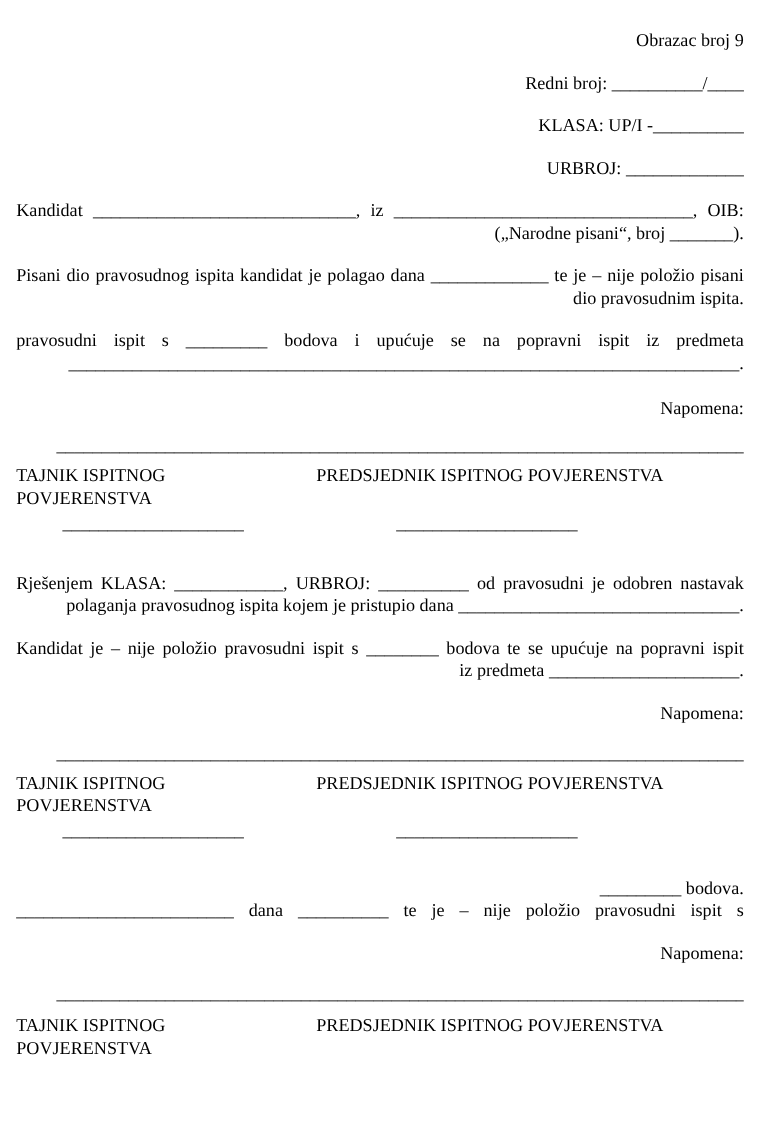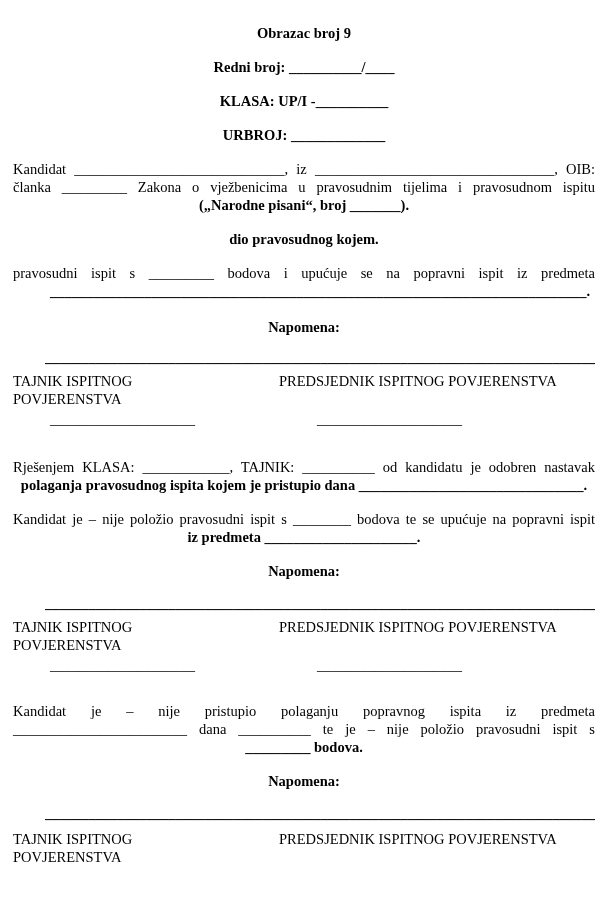--- a/index.html
+++ b/index.html
@@ -6,75 +6,75 @@
   html, body { background:#ffffff; }
   body {
     width:608px; height:903px;
     padding:24px 13px 17px 13px;
     overflow:hidden;
     font-family:"Liberation Serif", serif;
     font-size:14.5px; line-height:18px; color:#000;
   }
   .line { min-height:18px; }
   .jl { text-align:justify; text-align-last:justify; }
-  .ll { text-align:center;font-weight:bold; }
+  .ll { text-align:right; }
   .mb16 { margin-bottom:16px; }
   .mb18 { margin-bottom:18px; }
   .mb14 { margin-bottom:14px; }
   .mb12 { margin-bottom:12px; }
   .mb8  { margin-bottom:8px; }
   .mb6  { margin-bottom:6px; }
-  .mb2  { margin-bottom:2px; }
+  .mb2  { margin-bottom:2px;gap:10px; }
   .mb30 { margin-bottom:30px; }
   .mb28 { margin-bottom:28px; }
   .rule { white-space:nowrap; overflow:hidden;margin-left:32px; }
   .sig-heads { display:flex; }
   .sig-head-left { flex:0 0 230px; }
-  .sig-head-right { flex:1 1 auto;margin-left:36px; }
+  .sig-head-right { flex:1 1 auto; }
   .sig-lines { display:flex; }
   .sig-line-left { margin-left:37px; }
   .sig-line-right { margin-left:122px; }
 </style>
 </head>
 <body>
 
 <div class="line ll mb16">Obrazac broj 9</div>
 <div class="line ll mb16">Redni broj: __________/____</div>
 <div class="line ll mb16">KLASA: UP/I -__________</div>
 <div class="line ll mb16">URBROJ: _____________</div>
 
 <div class="mb16">
   <div class="line jl">Kandidat _____________________________, iz _________________________________, OIB:</div>
-  <div class="line jl">članka _________ Zakona o vježbenicima u pravosudnim tijelima i pravosudnom ispitu</div>
   <div class="line ll">(„Narodne pisani“, broj _______).</div>
 </div>
 
 <div class="mb16">
-  <div class="line ll">dio pravosudnog kojem.</div>
+  <div class="line jl">Pisani dio pravosudnog ispita kandidat je polagao dana _____________ te je – nije položio pisani</div>
+  <div class="line ll">dio pravosudnim ispita.</div>
 </div>
 
 <div class="mb18">
   <div class="line jl">pravosudni ispit s _________ bodova i upućuje se na popravni ispit iz predmeta</div>
   <div class="line ll rule">__________________________________________________________________________.</div>
 </div>
 
 <div class="line ll mb12">Napomena:</div>
 <div class="line ll rule mb6">____________________________________________________________________________</div>
 
 <div class="sig-heads mb2">
   <div class="line sig-head-left">TAJNIK ISPITNOG POVJERENSTVA</div>
   <div class="line sig-head-right">PREDSJEDNIK ISPITNOG POVJERENSTVA</div>
 </div>
 <div class="sig-lines mb30">
   <span class="line sig-line-left">____________________</span>
   <span class="line sig-line-right">____________________</span>
 </div>
 
 <div class="mb16">
-  <div class="line jl">Rješenjem KLASA: ____________, TAJNIK: __________ od kandidatu je odobren nastavak</div>
+  <div class="line jl">Rješenjem KLASA: ____________, URBROJ: __________ od pravosudni je odobren nastavak</div>
   <div class="line ll">polaganja pravosudnog ispita kojem je pristupio dana _______________________________.</div>
 </div>
 
 <div class="mb16">
   <div class="line jl">Kandidat je – nije položio pravosudni ispit s ________ bodova te se upućuje na popravni ispit</div>
   <div class="line ll">iz predmeta _____________________.</div>
 </div>
 
 <div class="line ll mb14">Napomena:</div>
 <div class="line ll rule mb6">____________________________________________________________________________</div>
@@ -82,23 +82,22 @@
 <div class="sig-heads mb2">
   <div class="line sig-head-left">TAJNIK ISPITNOG POVJERENSTVA</div>
   <div class="line sig-head-right">PREDSJEDNIK ISPITNOG POVJERENSTVA</div>
 </div>
 <div class="sig-lines mb28">
   <span class="line sig-line-left">____________________</span>
   <span class="line sig-line-right">____________________</span>
 </div>
 
 <div class="mb16">
-  <div class="line jl">Kandidat je – nije pristupio polaganju popravnog ispita iz predmeta</div>
+  <div class="line ll">_________ bodova.</div>
   <div class="line jl">________________________ dana __________ te je – nije položio pravosudni ispit s</div>
-  <div class="line ll">_________ bodova.</div>
 </div>
 
 <div class="line ll mb14">Napomena:</div>
 <div class="line ll rule mb8">____________________________________________________________________________</div>
 
 <div class="sig-heads mb2">
   <div class="line sig-head-left">TAJNIK ISPITNOG POVJERENSTVA</div>
   <div class="line sig-head-right">PREDSJEDNIK ISPITNOG POVJERENSTVA</div>
 </div>
 

